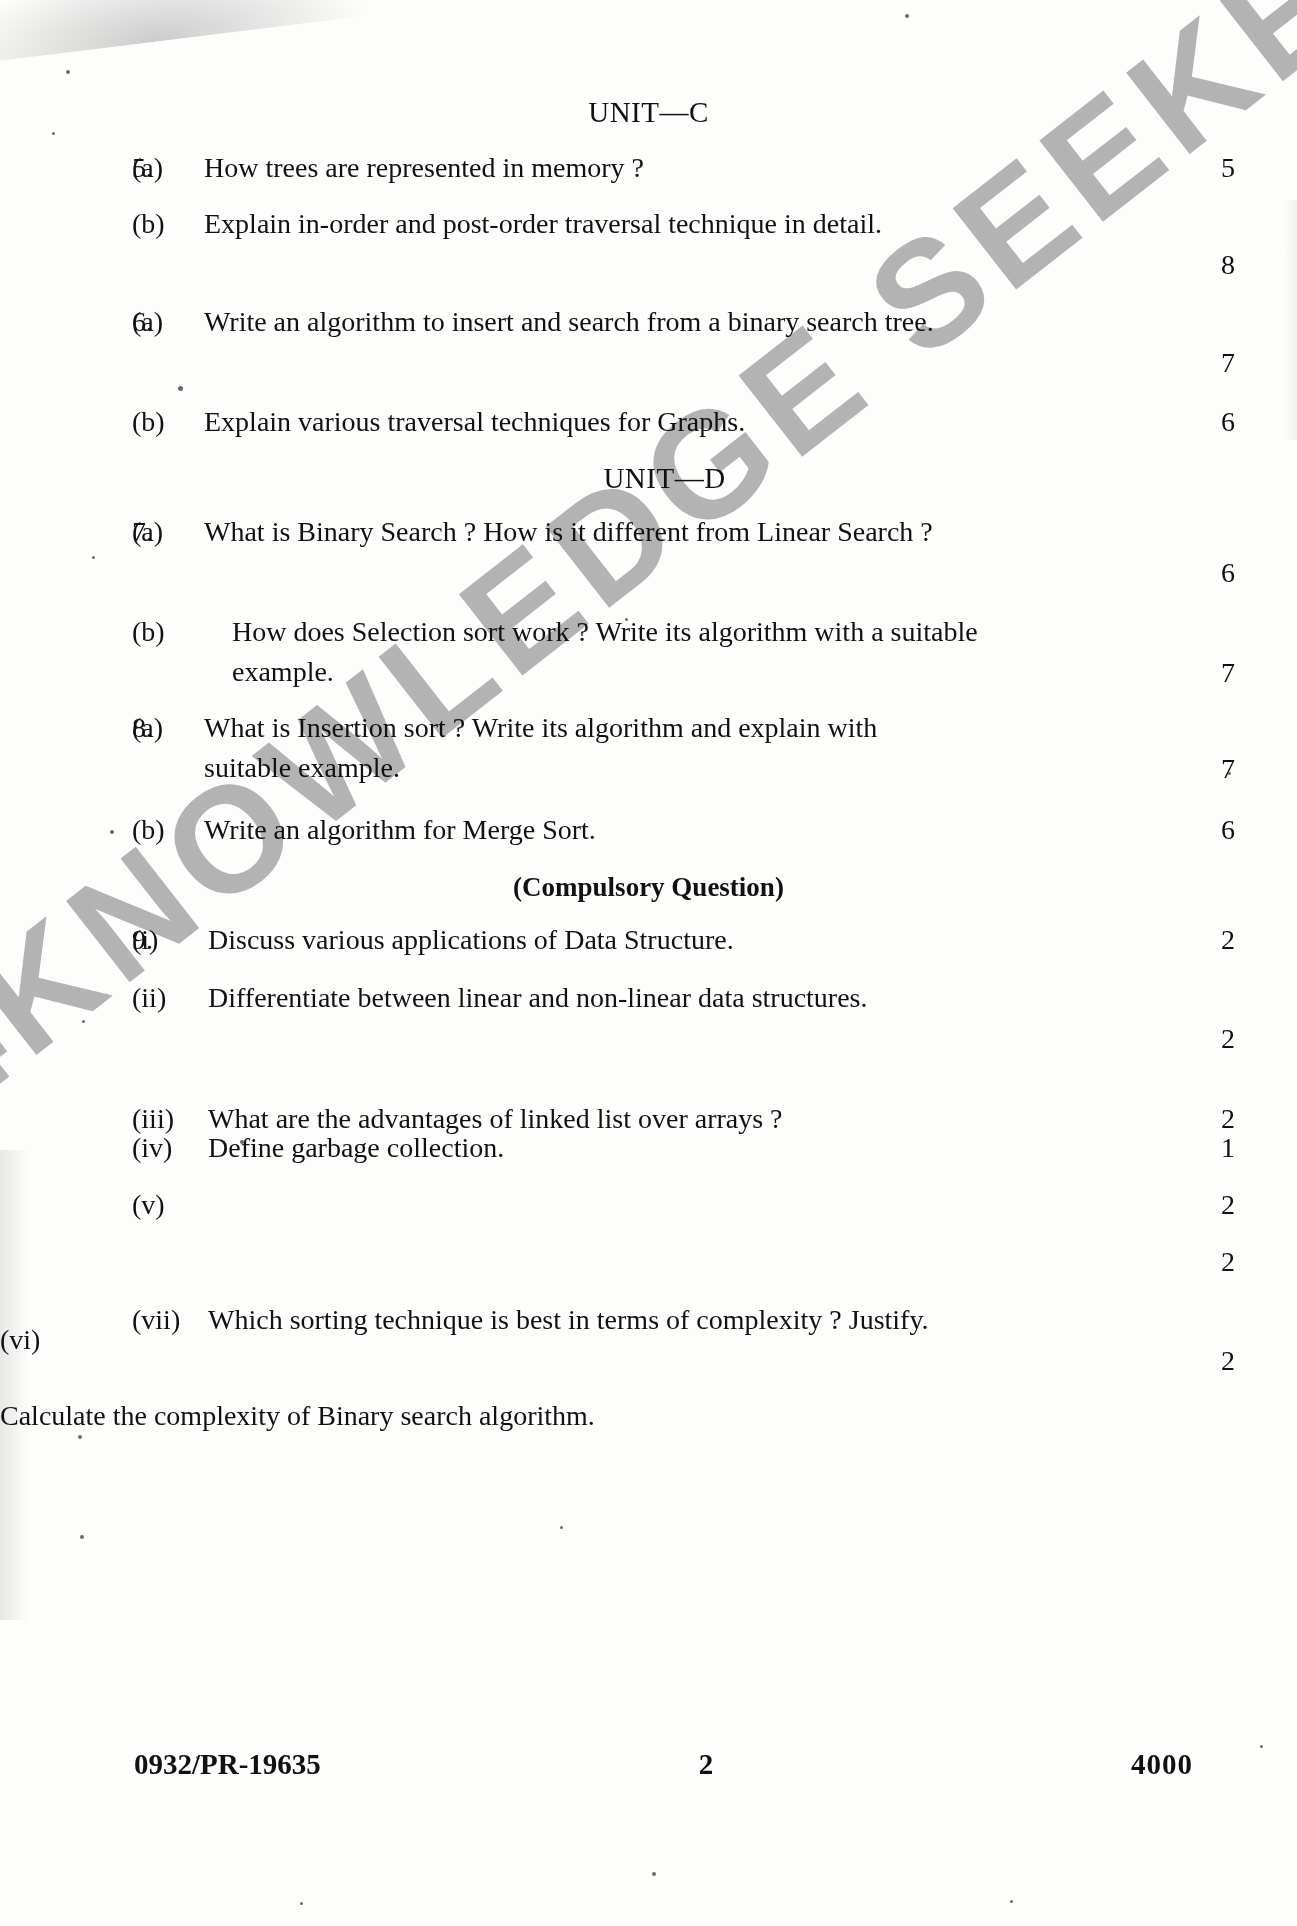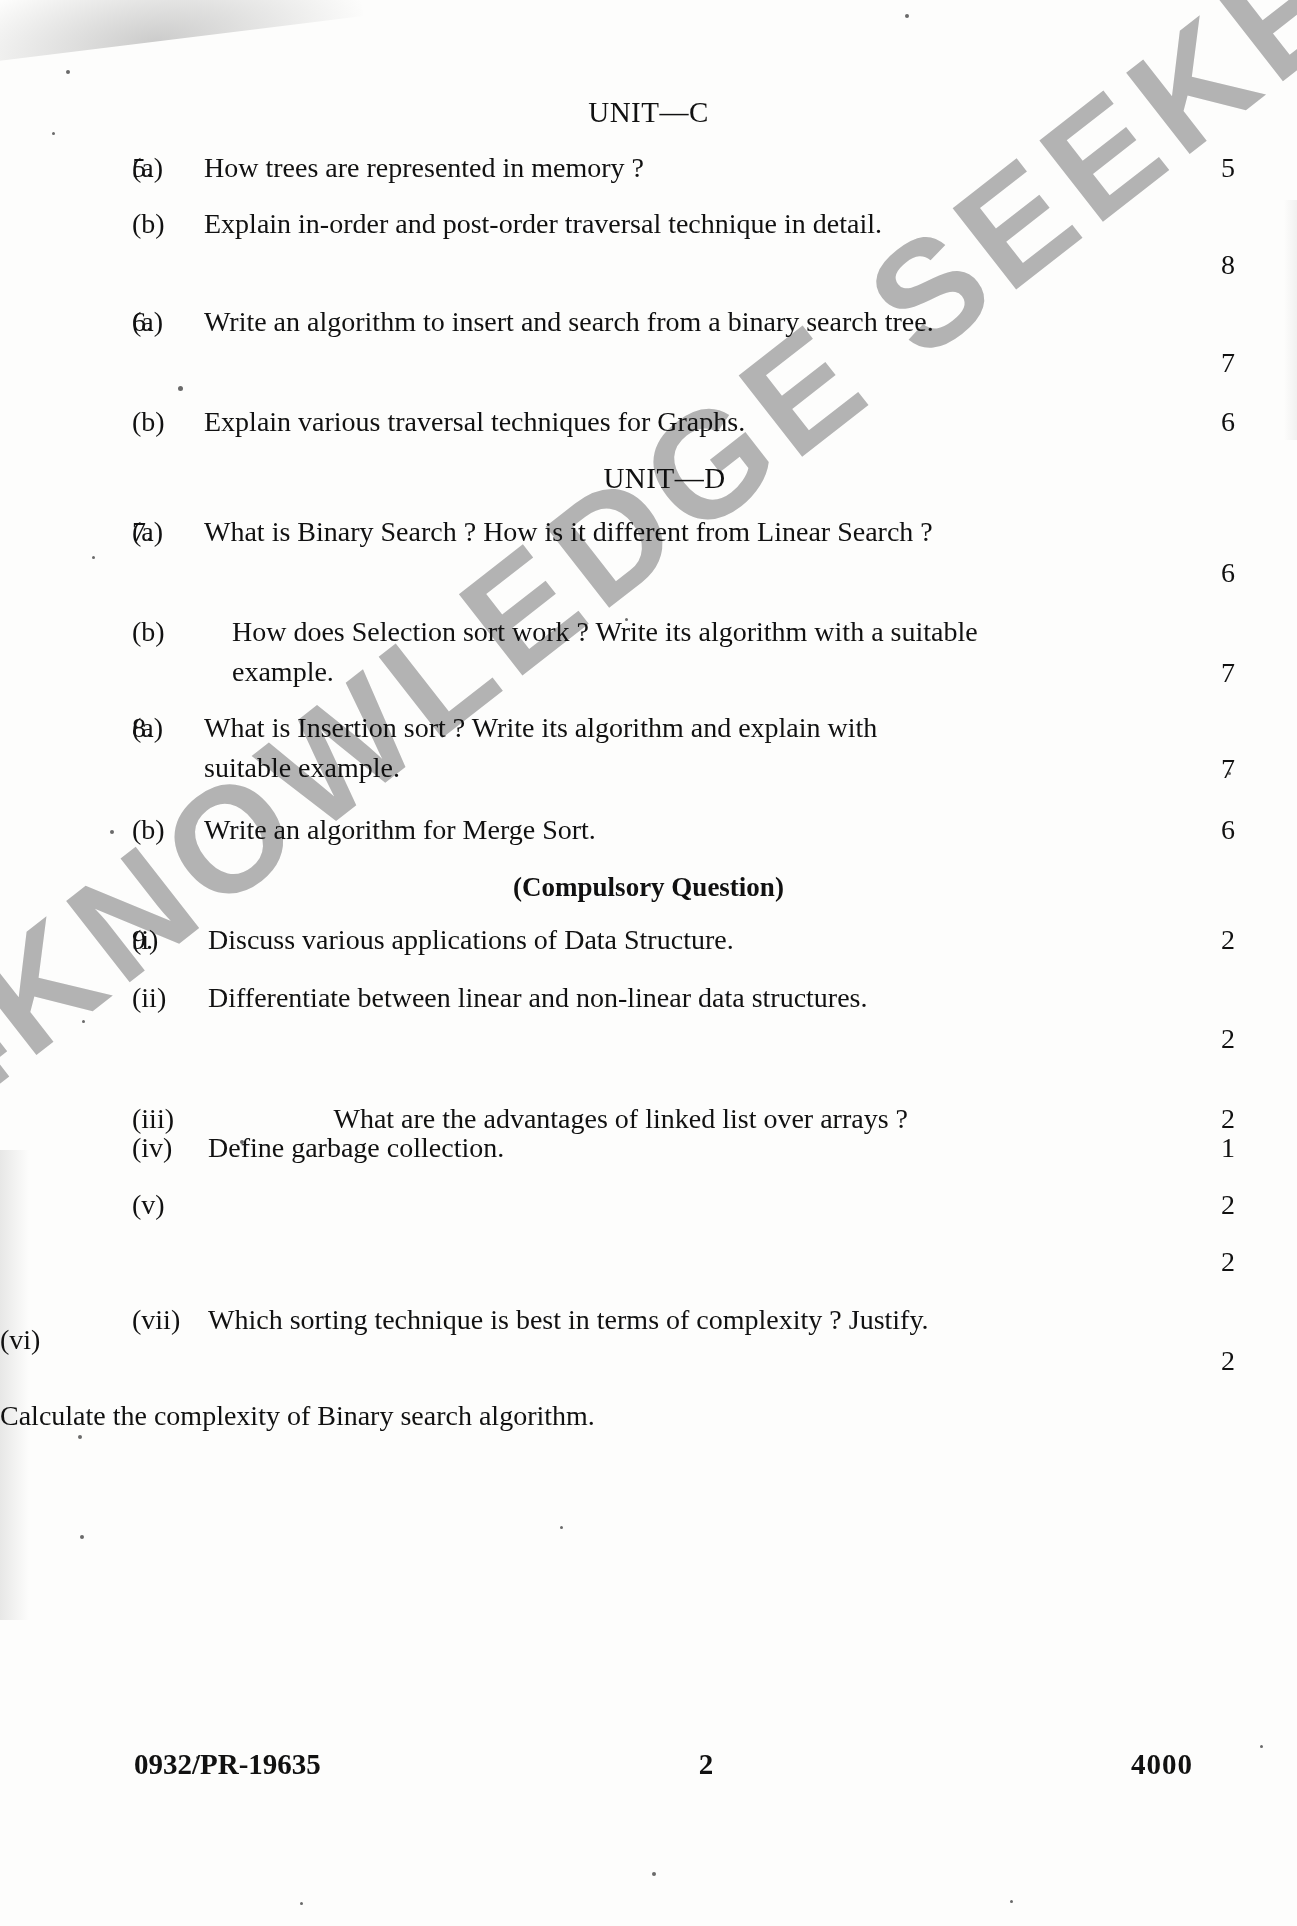--- a/index.html
+++ b/index.html
@@ -283,21 +283,21 @@
     <div class="qblock" style="top:978px;">
       <div class="q-num blank"></div>
       <div class="q-part roman">(ii)</div>
       <div class="q-body justify" style="max-width:752px;">Differentiate between linear and non-linear data structures.</div>
       <div class="q-marks" style="top:41px;">2</div>
     </div>
 
     <div class="qblock" style="top:1099px;">
       <div class="q-num blank"></div>
       <div class="q-part roman">(iii)</div>
-      <div class="q-body" style="max-width:700px;text-align:right;">What are the advantages of linked list over arrays ?</div>
+      <div class="q-body" style="max-width:700px;">What are the advantages of linked list over arrays ?</div>
       <div class="q-marks" style="top:0;">2</div>
     </div>
 
     <div class="qblock" style="top:1128px;">
       <div class="q-num blank"></div>
       <div class="q-part roman">(iv)</div>
       <div class="q-body" style="max-width:700px;">Define garbage collection.</div>
       <div class="q-marks" style="top:0;">1</div>
     </div>
 

